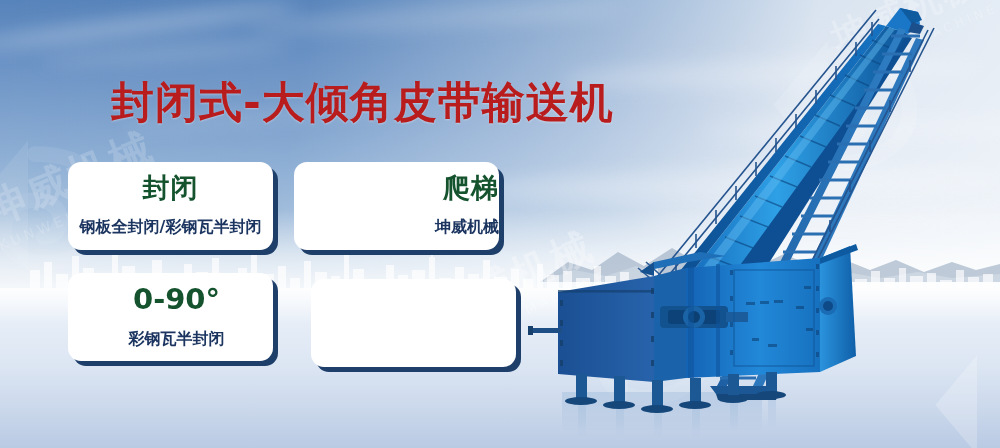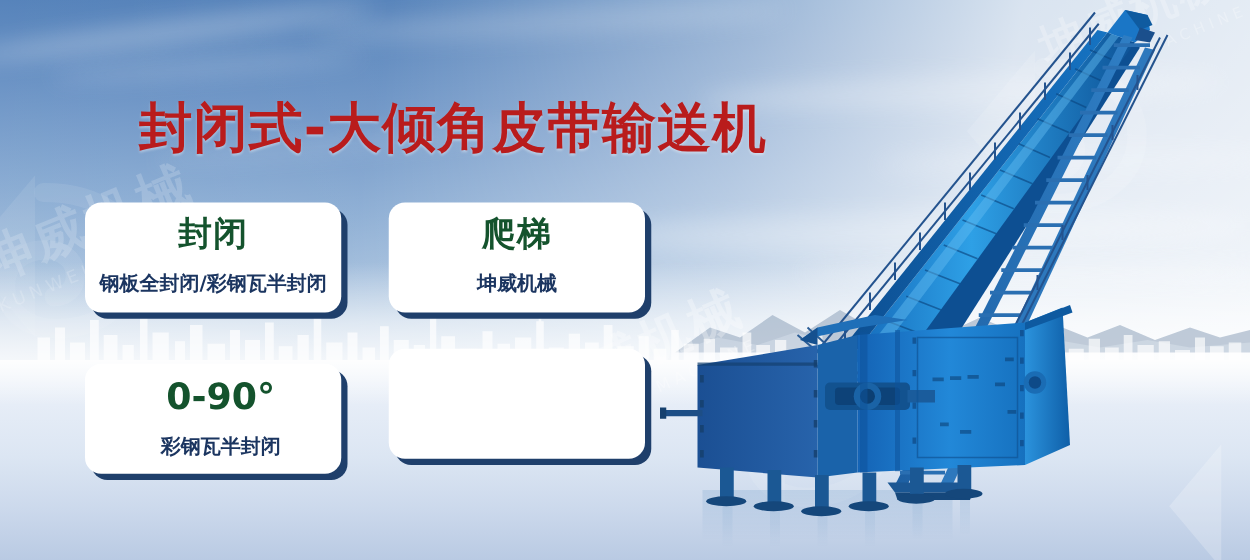--- a/index.html
+++ b/index.html
@@ -132,22 +132,22 @@
   .card .big.num{font-size:29px;letter-spacing:0px;}
   .card .sub{
     color:#1b3560;
     font-weight:bold;
     font-size:16px;
     margin-top:15px;
     letter-spacing:0px;
     white-space:nowrap;
   }
   .card.c-a{left:68px;top:162px;}
-  .card.c-b{left:311px;top:162px;}
-  .card.c-c{left:68px;top:291px;padding-left:12px;}
+  .card.c-b{left:294px;top:162px;align-items:flex-end;}
+  .card.c-c{left:68px;top:273px;padding-left:12px;}
   .card.c-d{left:311px;top:279px;}
 
   
   .machine{position:absolute;left:520px;top:0;width:480px;height:448px;}
 </style>
 </head>
 <body>
 
 <div class="stage">
 

